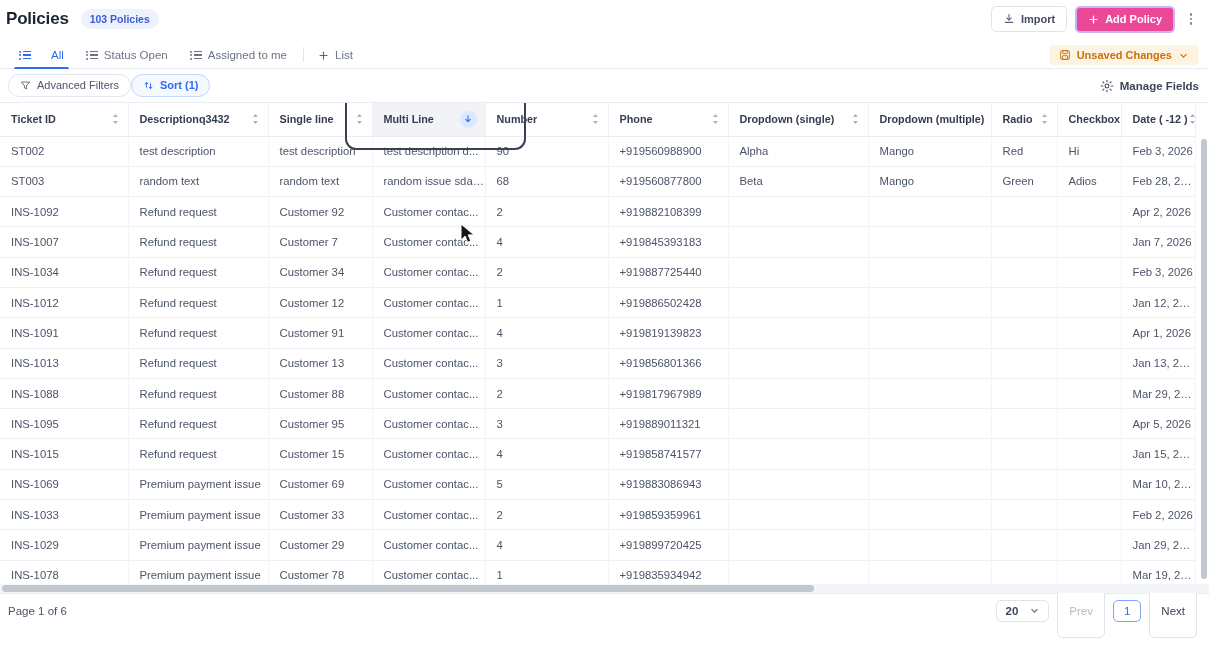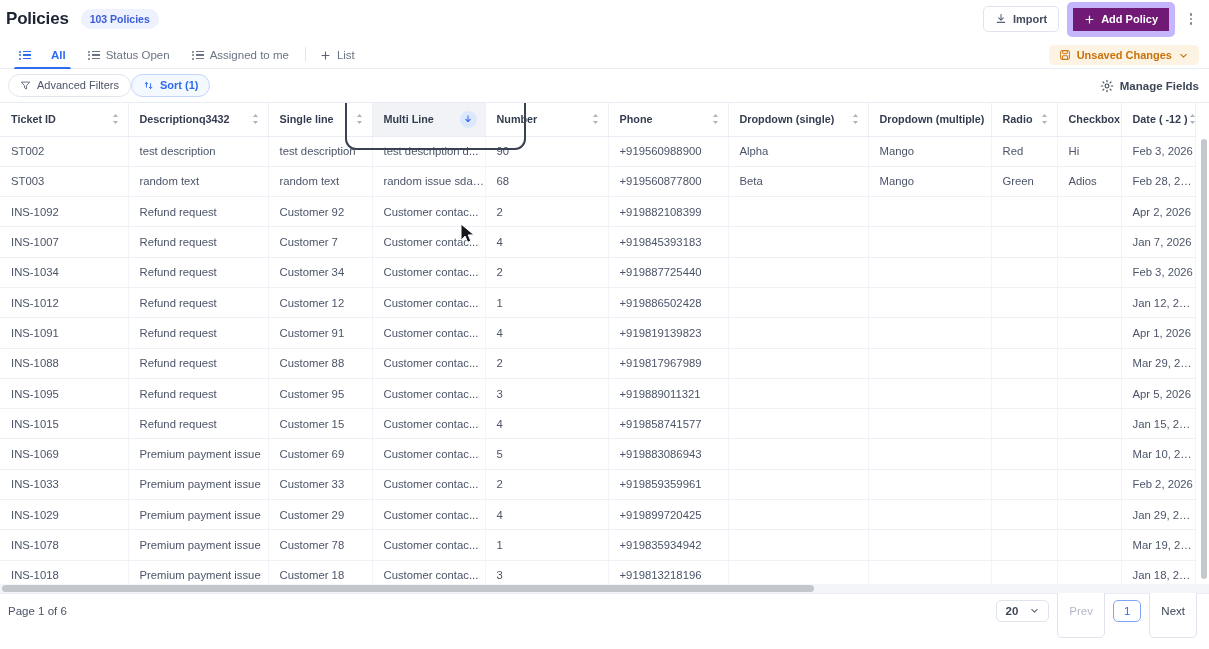--- a/index.html
+++ b/index.html
@@ -52,22 +52,22 @@
     cursor: pointer;
     white-space: nowrap;
     line-height: 1;
   }
   .btn-ghost {
     background: #ffffff;
     border: 1px solid #dfe3ec;
     color: #444c5e;
   }
   .btn-primary {
-    background: #701a75;
-    border: 6px solid #c4b5fd;
+    background: #ec4899;
+    border: 2px solid #c4b5fd;
     color: #ffffff;
   }
   .kebab {
     width: 16px; height: 22px;
     display: flex; flex-direction: column;
     align-items: center; justify-content: center;
     gap: 2px; cursor: pointer;
   }
   .kebab i { width: 2.5px; height: 2.5px; background: #7a8294; border-radius: 50%; display:block;}
 
@@ -84,21 +84,21 @@
     display: inline-flex;
     align-items: center;
     gap: 6px;
     font-size: 11.5px;
     color: #6b7485;
     padding: 0 11px 7px 11px;
     cursor: pointer;
     position: relative;
     white-space: nowrap;
   }
-  .tab.active { color: #2f6bf0; font-weight: bold; gap: 20px; }
+  .tab.active { color: #2f6bf0; font-weight: normal; gap: 20px; }
   .tab.active::after {
     content: "";
     position: absolute;
     left: 6px; right: 6px; bottom: -1px;
     height: 2px; background: #2f6bf0;
     border-radius: 2px 2px 0 0;
   }
   .tab-sep {
     width: 1px; height: 15px; background: #e2e6ee; margin: 0 3px 6px 5px;
   }
@@ -595,20 +595,33 @@
           <td>Customer contac...</td>
           <td>4</td>
           <td>+919819139823</td>
           <td></td>
           <td></td>
           <td></td>
           <td></td>
           <td class="date">Apr 1, 2026</td>
         </tr>
         <tr>
+          <td>INS-1013</td>
+          <td>Refund request</td>
+          <td>Customer 13</td>
+          <td>Customer contac...</td>
+          <td>3</td>
+          <td>+919856801366</td>
+          <td></td>
+          <td></td>
+          <td></td>
+          <td></td>
+          <td class="date">Jan 13, 2026</td>
+        </tr>
+        <tr>
           <td>INS-1088</td>
           <td>Refund request</td>
           <td>Customer 88</td>
           <td>Customer contac...</td>
           <td>2</td>
           <td>+919817967989</td>
           <td></td>
           <td></td>
           <td></td>
           <td></td>

